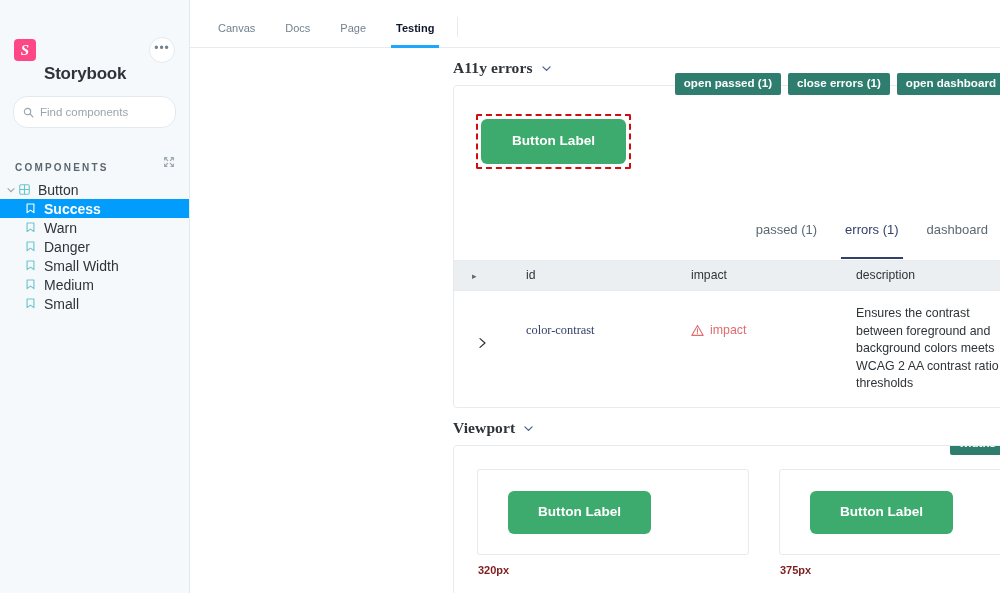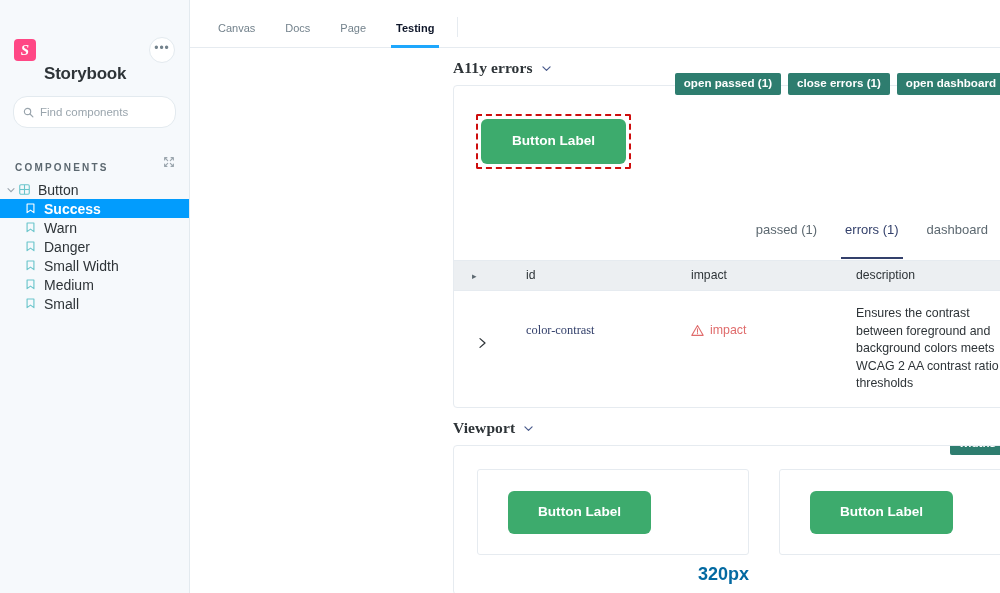--- a/index.html
+++ b/index.html
@@ -399,26 +399,25 @@
     border-radius: 6px;
     font-size: 13.6px;
     font-weight: bold;
     font-family: "Liberation Sans", sans-serif;
     padding: 14px 30px;
     cursor: pointer;
     white-space: nowrap;
     line-height: 1.1;
   }
   .vp-label {
-    font-size: 18px;
-    font-weight: bold;
-    color: #0369a1;
+    font-size: 11px;
+    font-weight: bold;
+    color: #7f1d1d;
     padding-top: 9px;
     padding-left: 1px;
-    text-align: right;
   }
   .widths-badge {
     position: absolute;
     top: -13px;
     right: 14px;
     z-index: 5;
   }
 </style>
 </head>
 <body>

